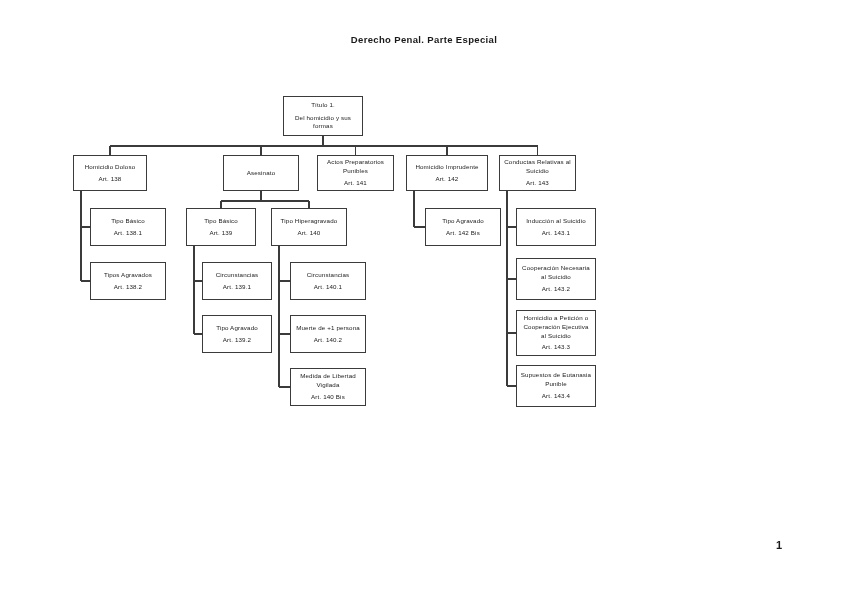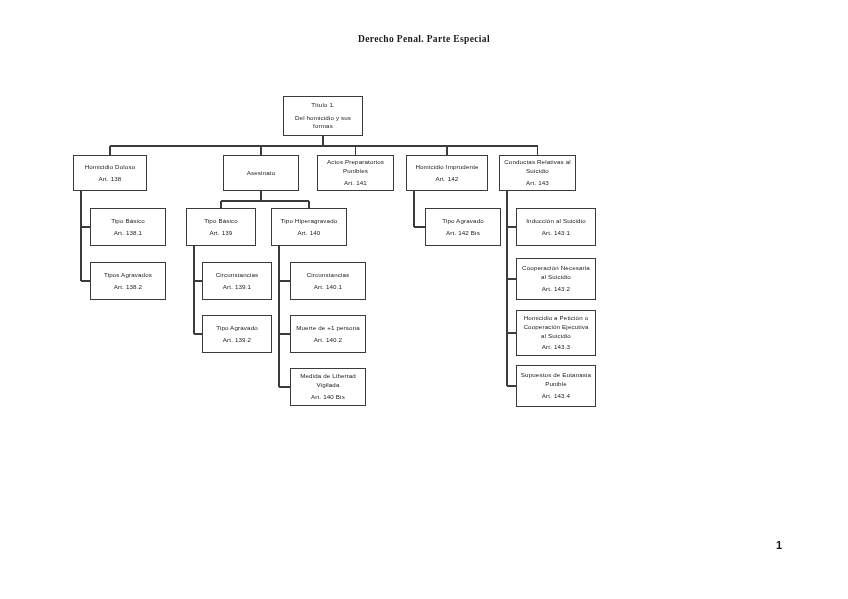--- a/index.html
+++ b/index.html
@@ -14,21 +14,20 @@
   .page{position:absolute;left:0;top:0;width:848px;height:599px;}
 
   #doc-title{
     position:absolute;
     left:0;top:34px;width:848px;
     text-align:center;
     font-size:9.5px;
     font-weight:bold;
     letter-spacing:.35px;
     color:#1a1a1a;
-    font-family:Liberation Serif, serif;
   }
 
   #page-number{
     position:absolute;
     right:66px;bottom:48px;
     font-size:11px;
     font-weight:bold;
     color:#1a1a1a;
   }
 

